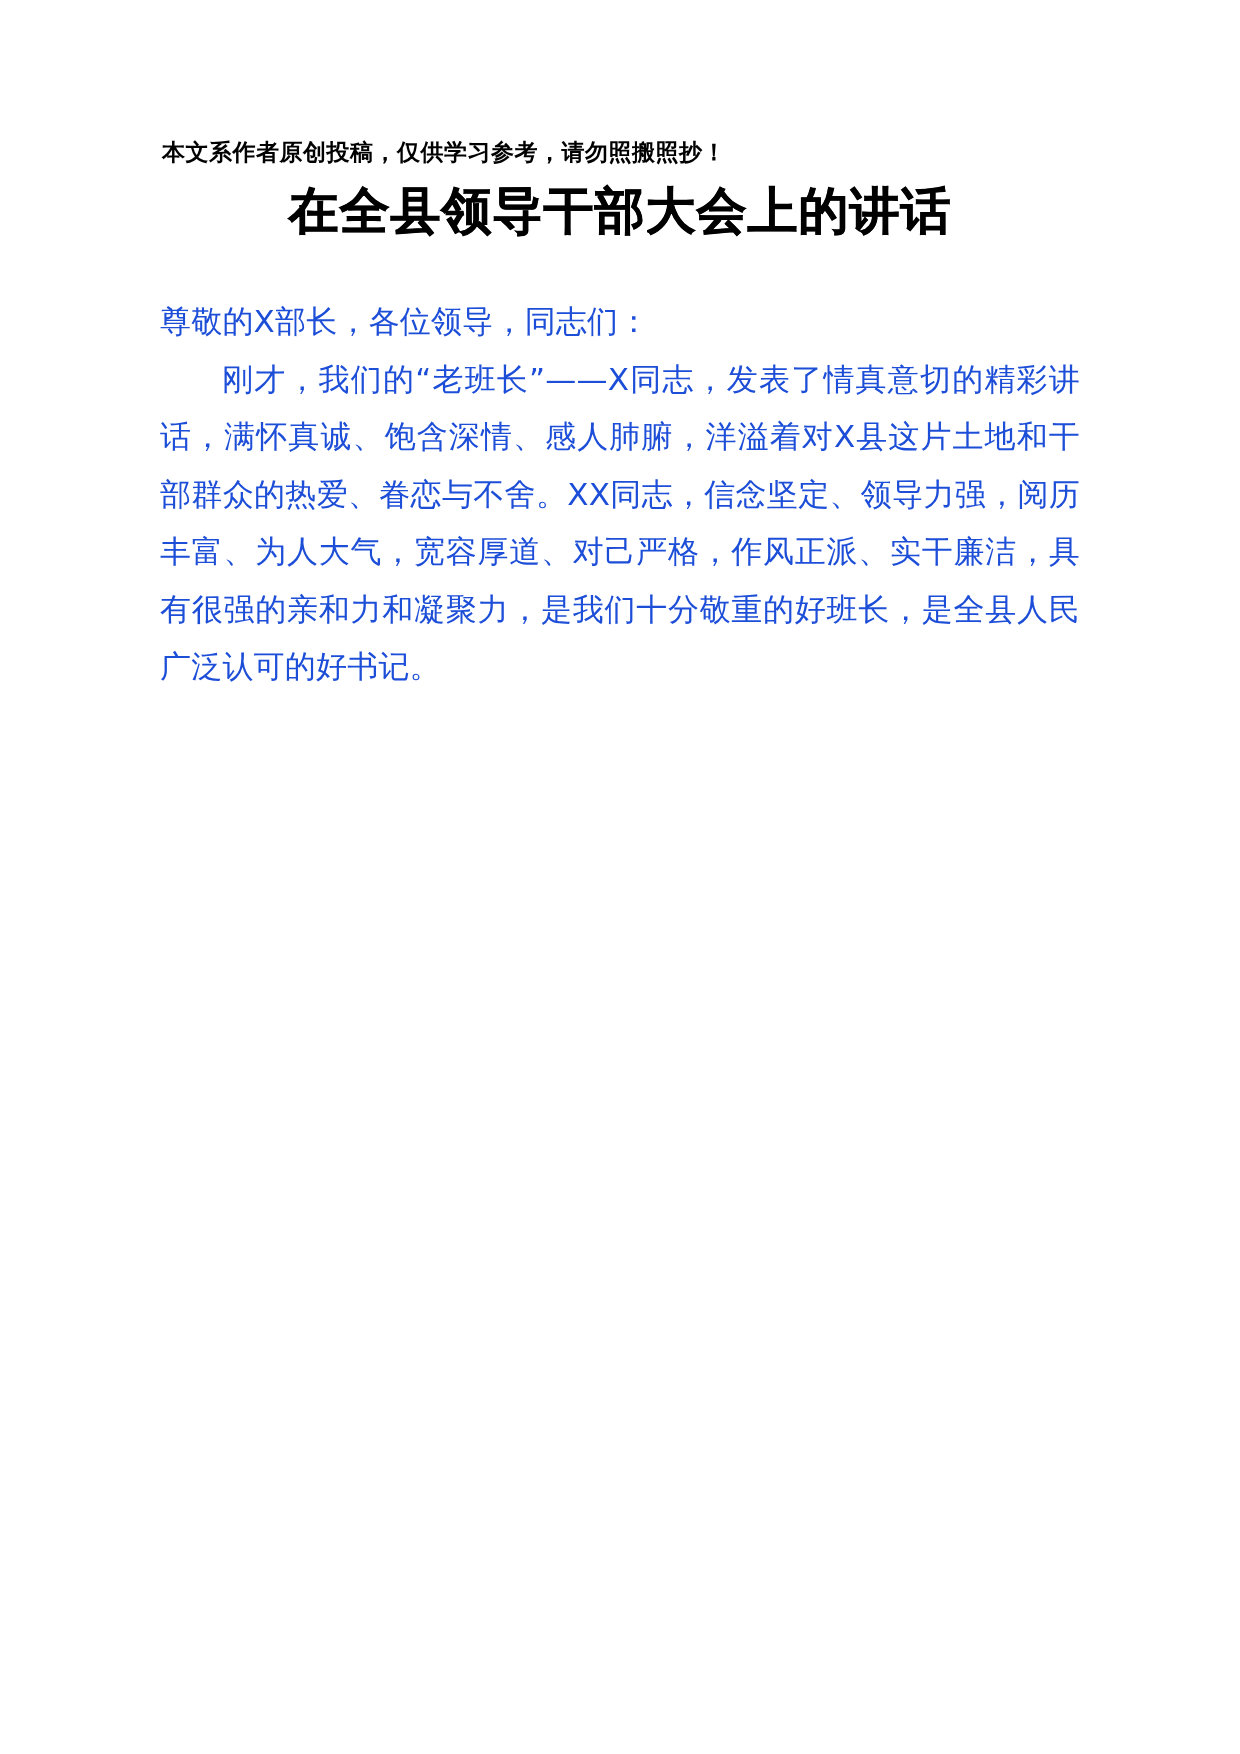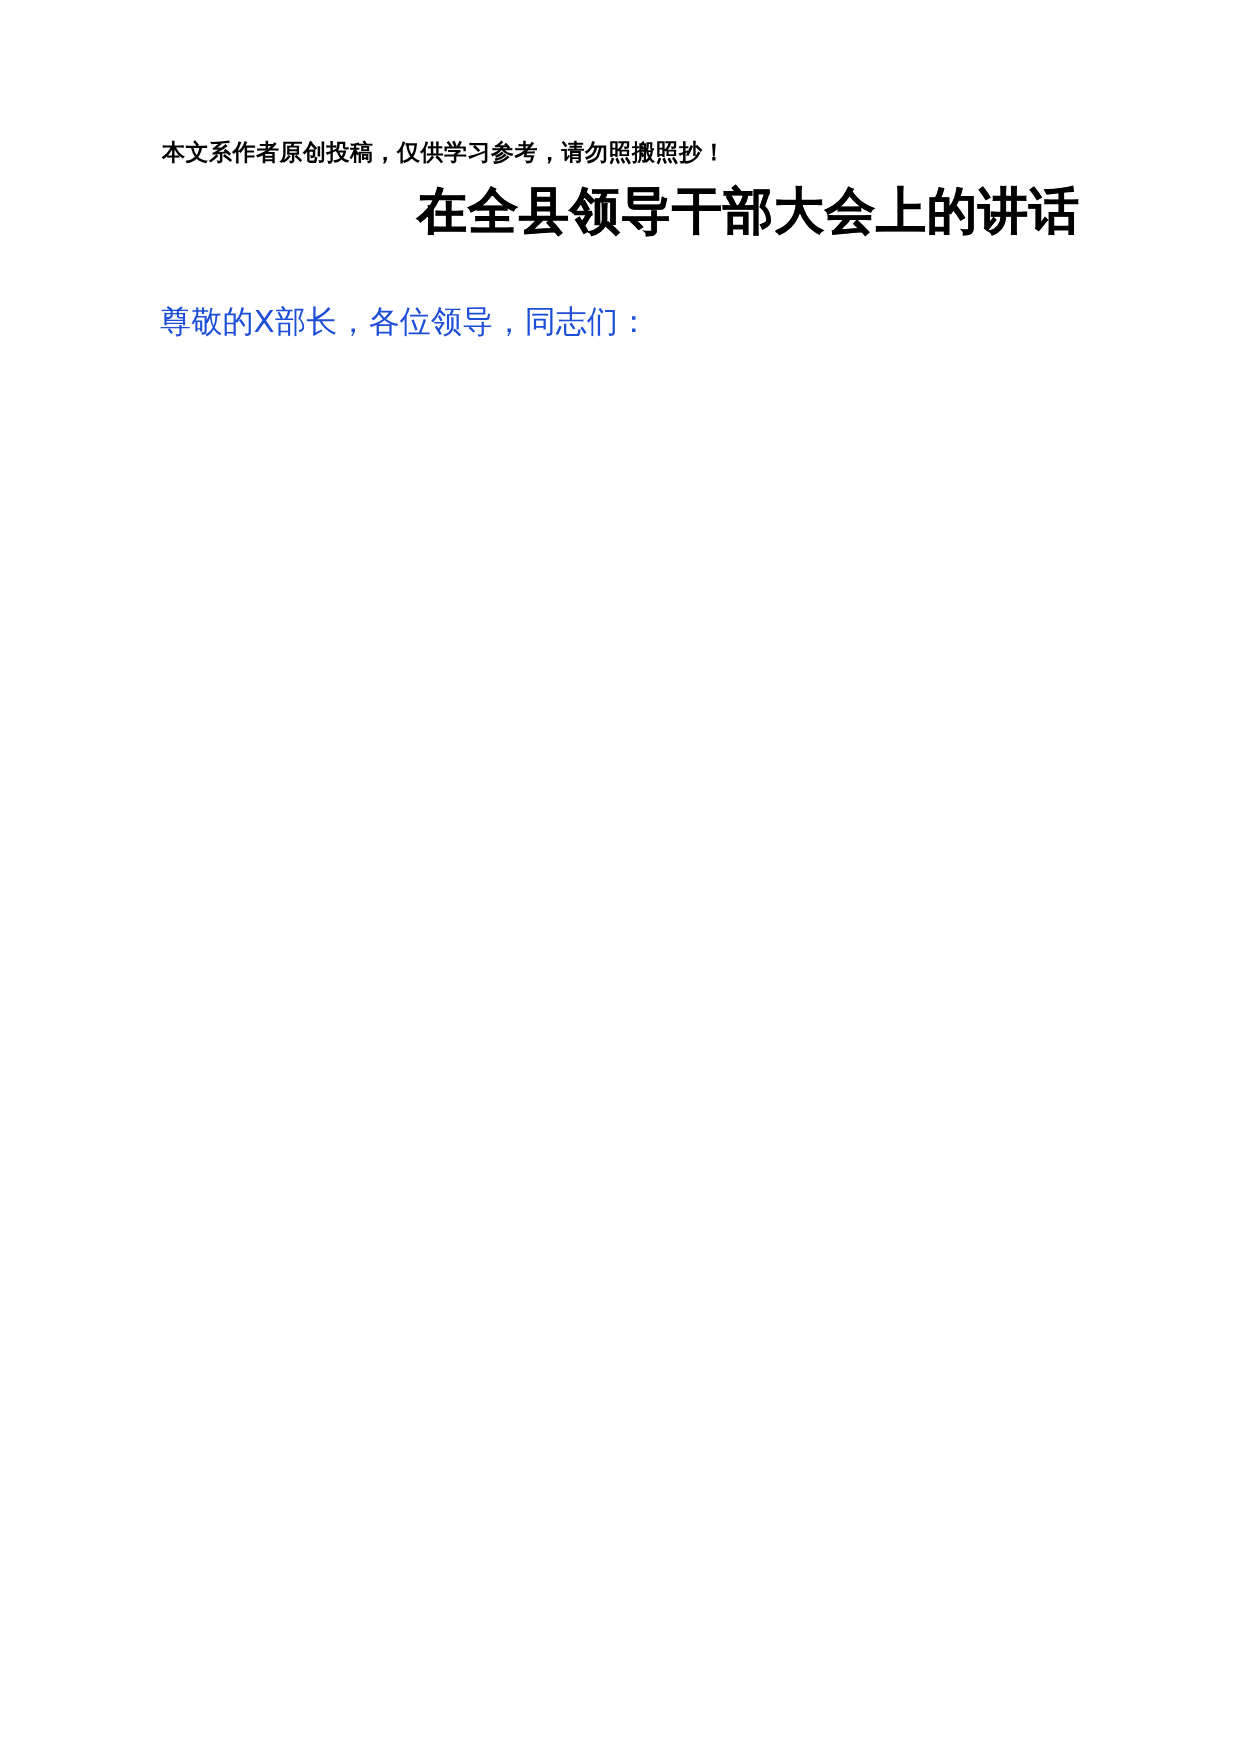--- a/index.html
+++ b/index.html
@@ -38,21 +38,21 @@
     white-space: nowrap;
     color: #000;
   }
 
   
   .doc-title {
     font-family: "DejaVu Sans", "Liberation Sans", sans-serif;
     font-weight: 700;
     font-size: 50px;
     line-height: 64px;
-    text-align: right;
+    text-align: center;
     letter-spacing: 1px;
     margin-top: 12px;
     color: #000;
     -webkit-text-stroke: 0.6px #000;
   }
 
   
   .body-block {
     margin-top: 50px;
   }
@@ -85,17 +85,18 @@
 
     <div class="notice">本文系作者原创投稿，仅供学习参考，请勿照搬照抄！</div>
 
     <h1 class="doc-title">在全县领导干部大会上的讲话</h1>
 
     <div class="body-block">
 
       <p class="para salutation">尊敬的X部长，各位领导，同志们：</p>
 
 
+      <p class="para indent">刚才，我们的“老班长”——X同志，发表了情真意切的精彩讲话，满怀真诚、饱含深情、感人肺腑，洋溢着对X县这片土地和干部群众的热爱、眷恋与不舍。XX同志，信念坚定、领导力强，阅历丰富、为人大气，宽容厚道、对己严格，作风正派、实干廉洁，具有很强的亲和力和凝聚力，是我们十分敬重的好班长，是全县人民广泛认可的好书记。</p>
 
 
     </div>
   </div>
 </div>
 
 </body></html>

